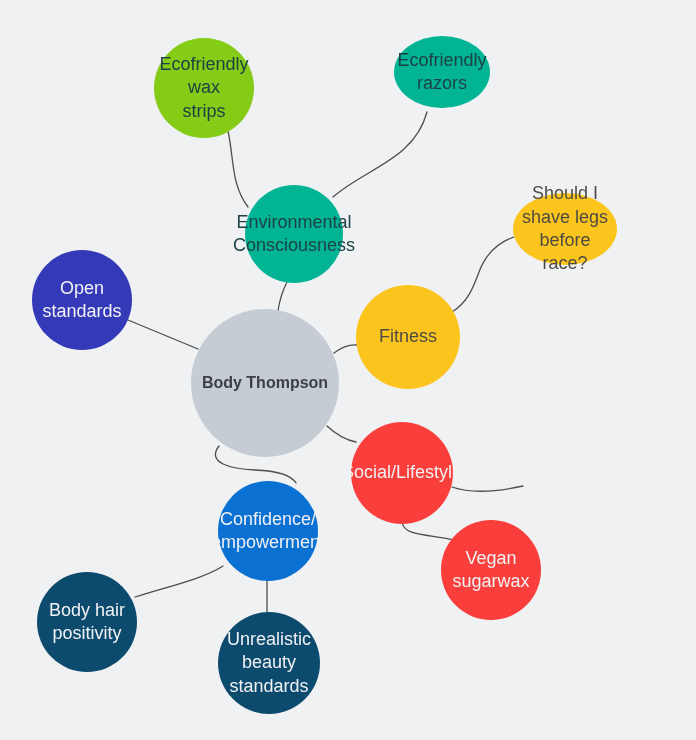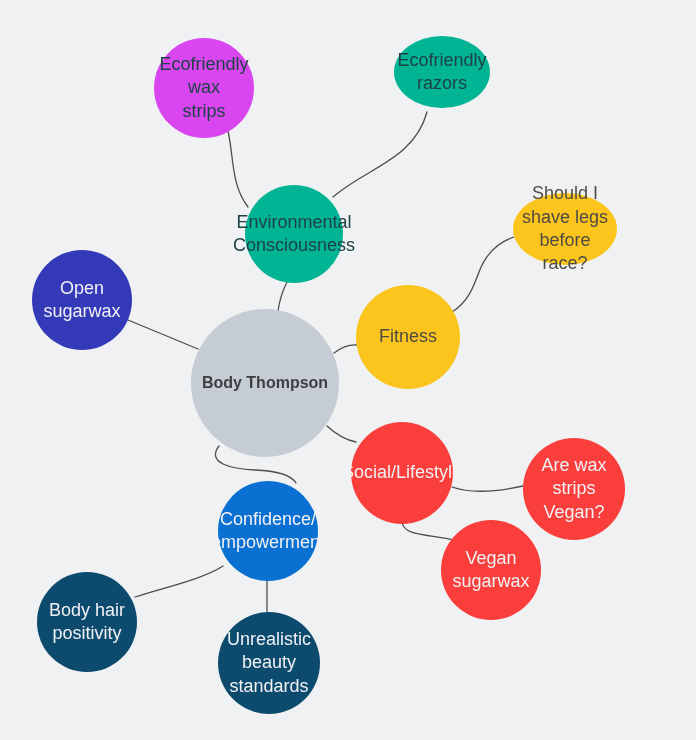--- a/index.html
+++ b/index.html
@@ -68,57 +68,53 @@
     <path class="edge" d="M402,522 C404,540 442,532 474,546"></path>
     <path class="edge" d="M219,446 C206,463 231,469 255,470 C279,471 291,475 296,483"></path>
     <path class="edge" d="M223,566 C203,579 166,587 135,597"></path>
     <path class="edge" d="M267,580 L267,612"></path>
   </svg>
 
   <div class="node center-node" style="left: 191px; top: 309px; width: 148px; height: 148px; background: rgb(197, 204, 211); color: rgb(60, 64, 67);">
     <span class="node-label">Body Thompson</span>
   </div>
 
-  <div class="node" style="left: 154px; top: 38px; width: 100px; height: 100px; background: #d946ef; color: rgb(29, 66, 70);">
+  <div class="node" style="left: 154px; top: 38px; width: 100px; height: 100px; background: #84cc16; color: rgb(29, 66, 70);">
     <span class="node-label">Ecofriendly wax
 strips</span>
   </div>
 
   <div class="node" style="left: 394px; top: 36px; width: 96px; height: 72px; border-radius: 50%; background: rgb(0, 180, 148); color: rgb(29, 66, 70);">
     <span class="node-label">Ecofriendly
 razors</span>
   </div>
 
   <div class="node" style="left: 245px; top: 185px; width: 98px; height: 98px; background: rgb(0, 180, 148); color: rgb(29, 66, 70); justify-content: center;">
     <span class="node-label">Environmental
 Consciousness</span>
   </div>
 
   <div class="node" style="left: 32px; top: 250px; width: 100px; height: 100px; background: rgb(52, 57, 184); color: rgb(241, 241, 243);">
-    <span class="node-label">Open sugarwax</span>
+    <span class="node-label">Open standards</span>
   </div>
 
   <div class="node" style="left: 356px; top: 285px; width: 104px; height: 104px; background: rgb(252, 197, 29); color: rgb(76, 75, 69);">
     <span class="node-label">Fitness</span>
   </div>
 
   <div class="node" style="left: 351px; top: 422px; width: 102px; height: 102px; background: rgb(250, 62, 60); color: rgb(241, 241, 243);">
     <span class="node-label">Social/Lifestyle</span>
   </div>
 
   <div class="node" style="left: 513px; top: 193px; width: 104px; height: 72px; background: rgb(252, 197, 29); color: rgb(76, 75, 69);">
     <span class="node-label">Should I
 shave legs
 before race?</span>
   </div>
 
-  <div class="node" style="left: 523px; top: 438px; width: 102px; height: 102px; background: rgb(250, 62, 60); color: rgb(241, 241, 243);">
-    <span class="node-label">Are wax strips
-Vegan?</span>
-  </div>
 
   <div class="node" style="left: 441px; top: 520px; width: 100px; height: 100px; background: rgb(250, 62, 60); color: rgb(241, 241, 243);">
     <span class="node-label">Vegan
 sugarwax</span>
   </div>
 
   <div class="node" style="left: 218px; top: 481px; width: 100px; height: 100px; background: rgb(10, 112, 210); color: rgb(241, 241, 243);">
     <span class="node-label">Confidence/
 empowerment</span>
   </div>

